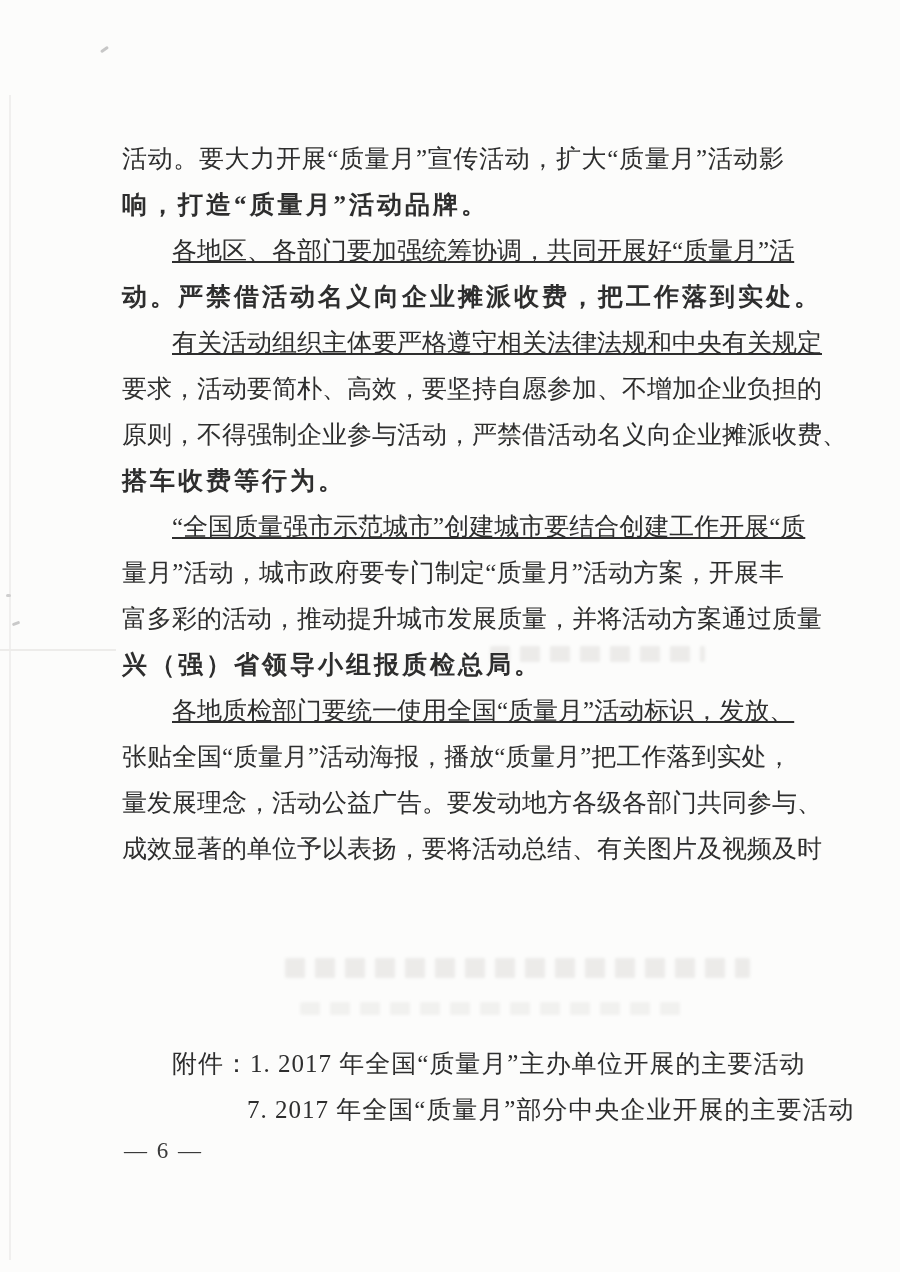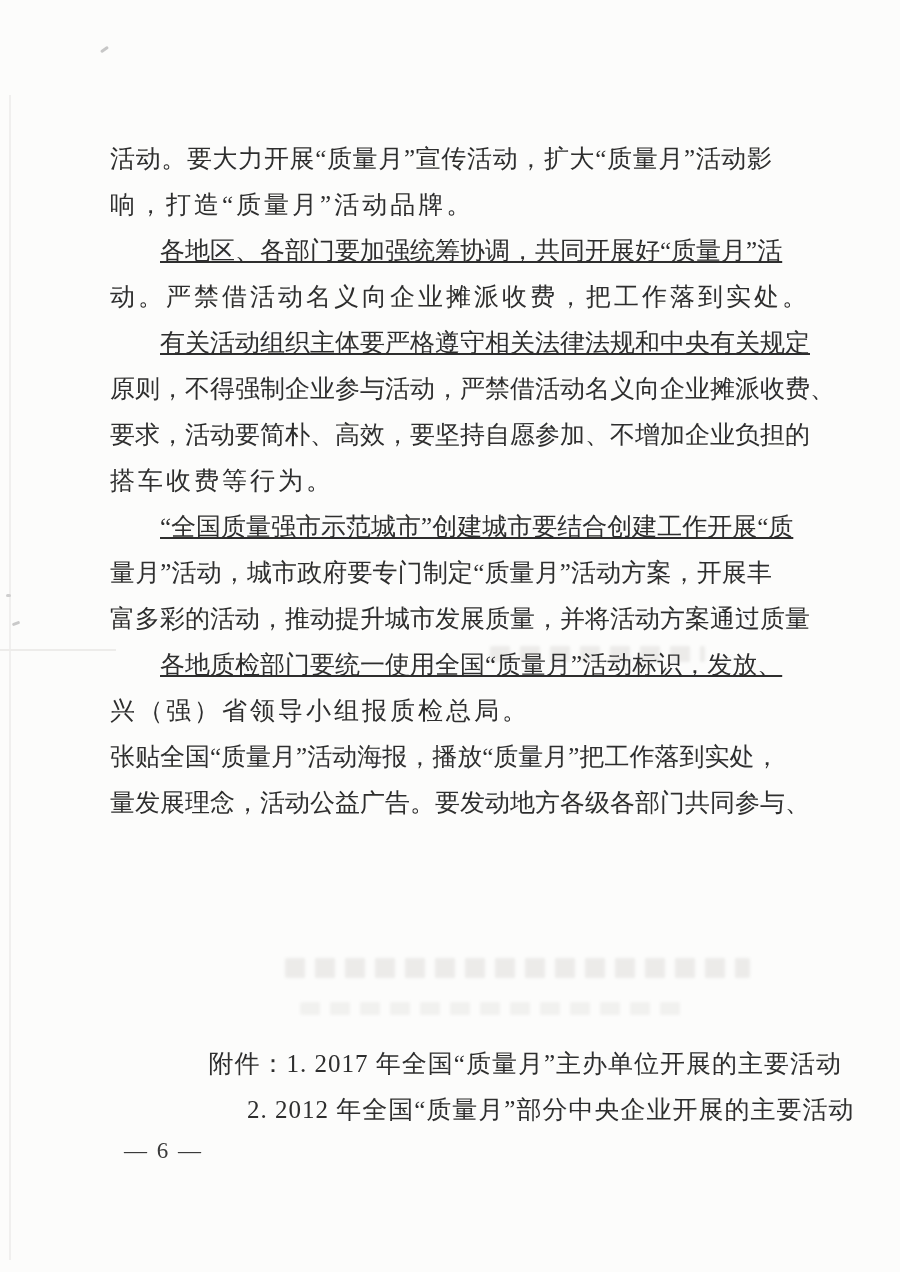--- a/index.html
+++ b/index.html
@@ -12,52 +12,53 @@
     position: relative;
     width: 900px; height: 1272px;
     background: #fcfcfb;
     overflow: hidden;
     color: #2e2e2e;
   }
 
   
   .body-text {
     position: absolute;
-    left: 110px; top: 136px;
+    left: 122px; top: 136px;
     width: 662px;
     font-size: 25px;
     line-height: 46px;
     color: #2e2e2e;
   }
   .line {
     height: 46px;
     text-align: justify;
     text-align-last: justify;
     text-justify: inter-character;
     white-space: nowrap;
   }
   .line.start { text-indent: 2em; text-decoration: underline; }
   .line.end {
     text-align: left;
     text-align-last: left;
     letter-spacing: 3px;
+    font-weight: bold;
   }
 
   
   .attachments {
     position: absolute;
     left: 122px; top: 1041px;
     width: 720px;
     font-size: 25px;
     line-height: 46px;
     color: #2e2e2e;
   }
   .attach-line {
     height: 46px;
-    text-align: right;
+    text-align: left;
     letter-spacing: 1px;
     white-space: nowrap;
   }
   .attach-line.first { text-indent: 2em; }
   .attach-line.second { text-indent: 5em; }
 
   
   .page-number {
     position: absolute;
     left: 124px; top: 1138px;
@@ -113,32 +114,33 @@
   <span class="artifact ghost ghost-1"></span>
   <span class="artifact ghost ghost-2"></span>
   <span class="artifact ghost ghost-3"></span>
 
   <main class="body-text">
     <div class="line">活动。要大力开展“质量月”宣传活动，扩大“质量月”活动影</div>
     <div class="line end">响，打造“质量月”活动品牌。</div>
     <div class="line start">各地区、各部门要加强统筹协调，共同开展好“质量月”活</div>
     <div class="line end">动。严禁借活动名义向企业摊派收费，把工作落到实处。</div>
     <div class="line start">有关活动组织主体要严格遵守相关法律法规和中央有关规定</div>
+    <div class="line">要求，活动要简朴、高效，要坚持自愿参加、不增加企业负担的</div>
     <div class="line">原则，不得强制企业参与活动，严禁借活动名义向企业摊派收费、</div>
-    <div class="line">要求，活动要简朴、高效，要坚持自愿参加、不增加企业负担的</div>
     <div class="line end">搭车收费等行为。</div>
     <div class="line start">“全国质量强市示范城市”创建城市要结合创建工作开展“质</div>
     <div class="line">量月”活动，城市政府要专门制定“质量月”活动方案，开展丰</div>
     <div class="line">富多彩的活动，推动提升城市发展质量，并将活动方案通过质量</div>
+    <div class="line end">兴（强）省领导小组报质检总局。</div>
     <div class="line start">各地质检部门要统一使用全国“质量月”活动标识，发放、</div>
-    <div class="line end">兴（强）省领导小组报质检总局。</div>
     <div class="line">张贴全国“质量月”活动海报，播放“质量月”把工作落到实处，</div>
     <div class="line">量发展理念，活动公益广告。要发动地方各级各部门共同参与、</div>
+    <div class="line">成效显著的单位予以表扬，要将活动总结、有关图片及视频及时</div>
   </main>
 
   <section class="attachments">
     <div class="attach-line first">附件：1. 2017 年全国“质量月”主办单位开展的主要活动</div>
-    <div class="attach-line second">2. 2012 年全国“质量月”部分中央企业开展的主要活动</div>
+    <div class="attach-line second">7. 2017 年全国“质量月”部分中央企业开展的主要活动</div>
   </section>
 
   <div class="page-number">— 6 —</div>
 
 </div>
 
 </body></html>

